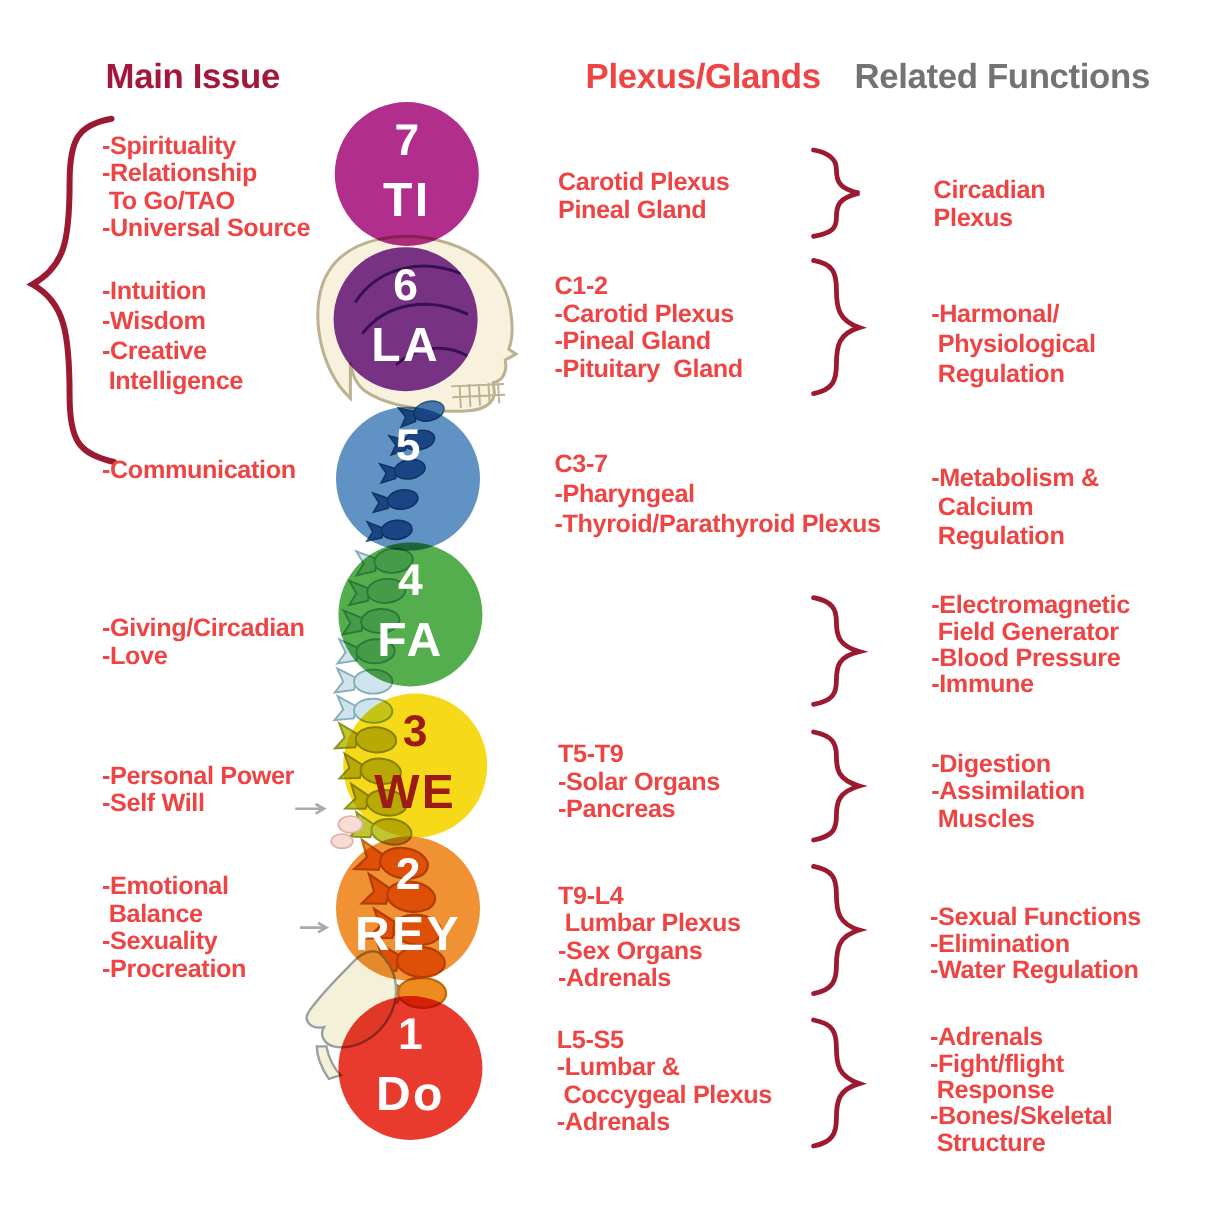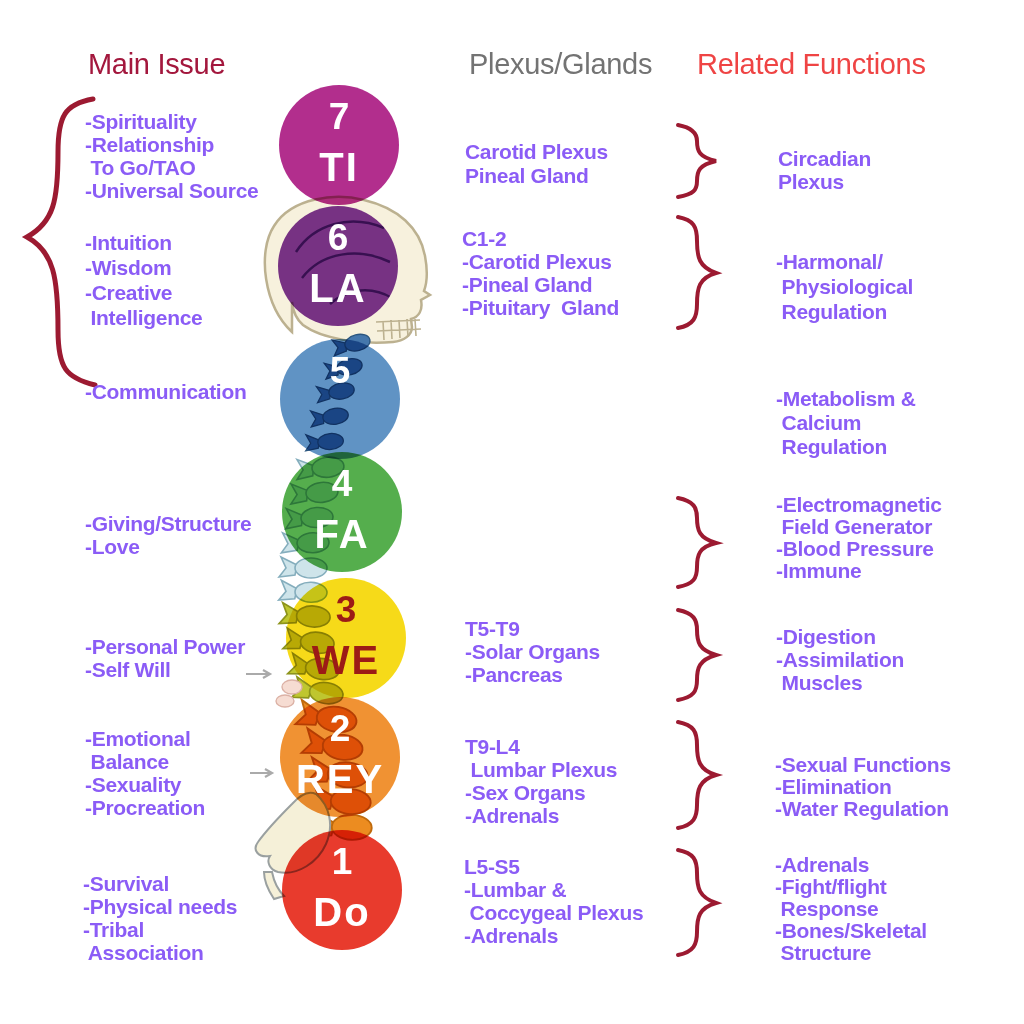--- a/index.html
+++ b/index.html
@@ -1,20 +1,20 @@
 <!DOCTYPE html>
 <html><head>
 <meta charset="utf-8">
 <style>
   html,body{margin:0;padding:0;background:#fff;}
   #stage{position:relative;width:1024px;height:1024px;background:#ffffff;overflow:hidden;
          font-family:"Liberation Sans","DejaVu Sans",sans-serif;}
   .layer{position:absolute;left:0;top:0;width:1024px;height:1024px;pointer-events:none;}
-  .hdr{position:absolute;font-weight:400;font-size:29px;letter-spacing:-0.3px;white-space:pre;}
-  .tb{position:absolute;font-weight:700;font-size:21px;line-height:23px;color:#8b5cf6;
+  .hdr{position:absolute;font-weight:700;font-size:29px;letter-spacing:-0.3px;white-space:pre;}
+  .tb{position:absolute;font-weight:700;font-size:21px;line-height:23px;color:#ef4444;
       letter-spacing:-0.3px;white-space:pre;}
   .circle{position:absolute;width:120px;height:120px;border-radius:50%;mix-blend-mode:multiply;}
   .clabel{position:absolute;width:120px;height:120px;text-align:center;font-weight:700;}
   .clabel .num{position:absolute;left:0;right:0;top:12px;font-size:37px;line-height:40px;letter-spacing:0;}
   .clabel .syl{position:absolute;left:0;right:0;top:60px;font-size:40px;line-height:44px;letter-spacing:2px;}
 </style>
 </head>
 <body>
 
 <div id="stage">
@@ -108,51 +108,50 @@
       <path stroke-width="4" d="M678 125 C694 128 697 135 697 141 C697 151 699 157 716 161 C699 165 697 171 697 181 C697 190 694 194 678 197"></path>
       <path stroke-width="4" d="M678 217 C694 220 697 227 697 241 C697 257 699 267 716 273 C699 278 697 288 697 304 C697 317 694 325 678 328"></path>
       <path stroke-width="4" d="M678 498 C694 501 697 508 697 518 C697 530 699 538 716 543 C699 547 697 555 697 567 C697 578 694 584 678 587"></path>
       <path stroke-width="4" d="M678 610 C694 613 697 620 697 630 C697 642 699 650 716 655 C699 660 697 668 697 680 C697 691 694 697 678 700"></path>
       <path stroke-width="4" d="M678 722 C694 725 697 732 697 745 C697 760 699 770 716 775 C699 780 697 790 697 805 C697 817 694 825 678 828"></path>
       <path stroke-width="4" d="M678 850 C694 853 697 860 697 873 C697 888 699 897 716 903 C699 908 697 917 697 932 C697 944 694 952 678 955"></path>
     </g>
   </svg>
 
   <div class="hdr" style="left: 88px; top: 48px; color: rgb(163, 23, 61);">Main Issue</div>
-  <div class="hdr" style="left: 469px; top: 48px; color: #737373;">Plexus/Glands</div>
-  <div class="hdr" style="left: 697px; top: 48px; color: #ef4444;">Related Functions</div>
+  <div class="hdr" style="left: 488px; top: 48px; color: #ef4444;">Plexus/Glands</div>
+  <div class="hdr" style="left: 712px; top: 48px; color: #737373;">Related Functions</div>
 
   <div class="tb" style="left:85px;top:110px">-Spirituality
 -Relationship
  To Go/TAO
 -Universal Source</div>
   <div class="tb" style="left:85px;top:230px;line-height:25px">-Intuition
 -Wisdom
 -Creative
  Intelligence</div>
   <div class="tb" style="left:85px;top:380px">-Communication</div>
-  <div class="tb" style="left:85px;top:512px">-Giving/Structure
+  <div class="tb" style="left:85px;top:512px">-Giving/Circadian
 -Love</div>
   <div class="tb" style="left:85px;top:635px">-Personal Power
 -Self Will</div>
   <div class="tb" style="left:85px;top:727px">-Emotional
  Balance
 -Sexuality
 -Procreation</div>
-  <div class="tb" style="left:83px;top:872px">-Survival
--Physical needs
--Tribal
- Association</div>
 
   <div class="tb" style="left:465px;top:140px;line-height:24px">Carotid Plexus
 Pineal Gland</div>
   <div class="tb" style="left:462px;top:227px">C1-2
 -Carotid Plexus
 -Pineal Gland
 -Pituitary  Gland</div>
+  <div class="tb" style="left:462px;top:374px;line-height:25px">C3-7
+-Pharyngeal
+-Thyroid/Parathyroid Plexus</div>
   <div class="tb" style="left:465px;top:617px">T5-T9
 -Solar Organs
 -Pancreas</div>
   <div class="tb" style="left:465px;top:735px">T9-L4
  Lumbar Plexus
 -Sex Organs
 -Adrenals</div>
   <div class="tb" style="left:464px;top:855px">L5-S5
 -Lumbar &amp;
  Coccygeal Plexus

